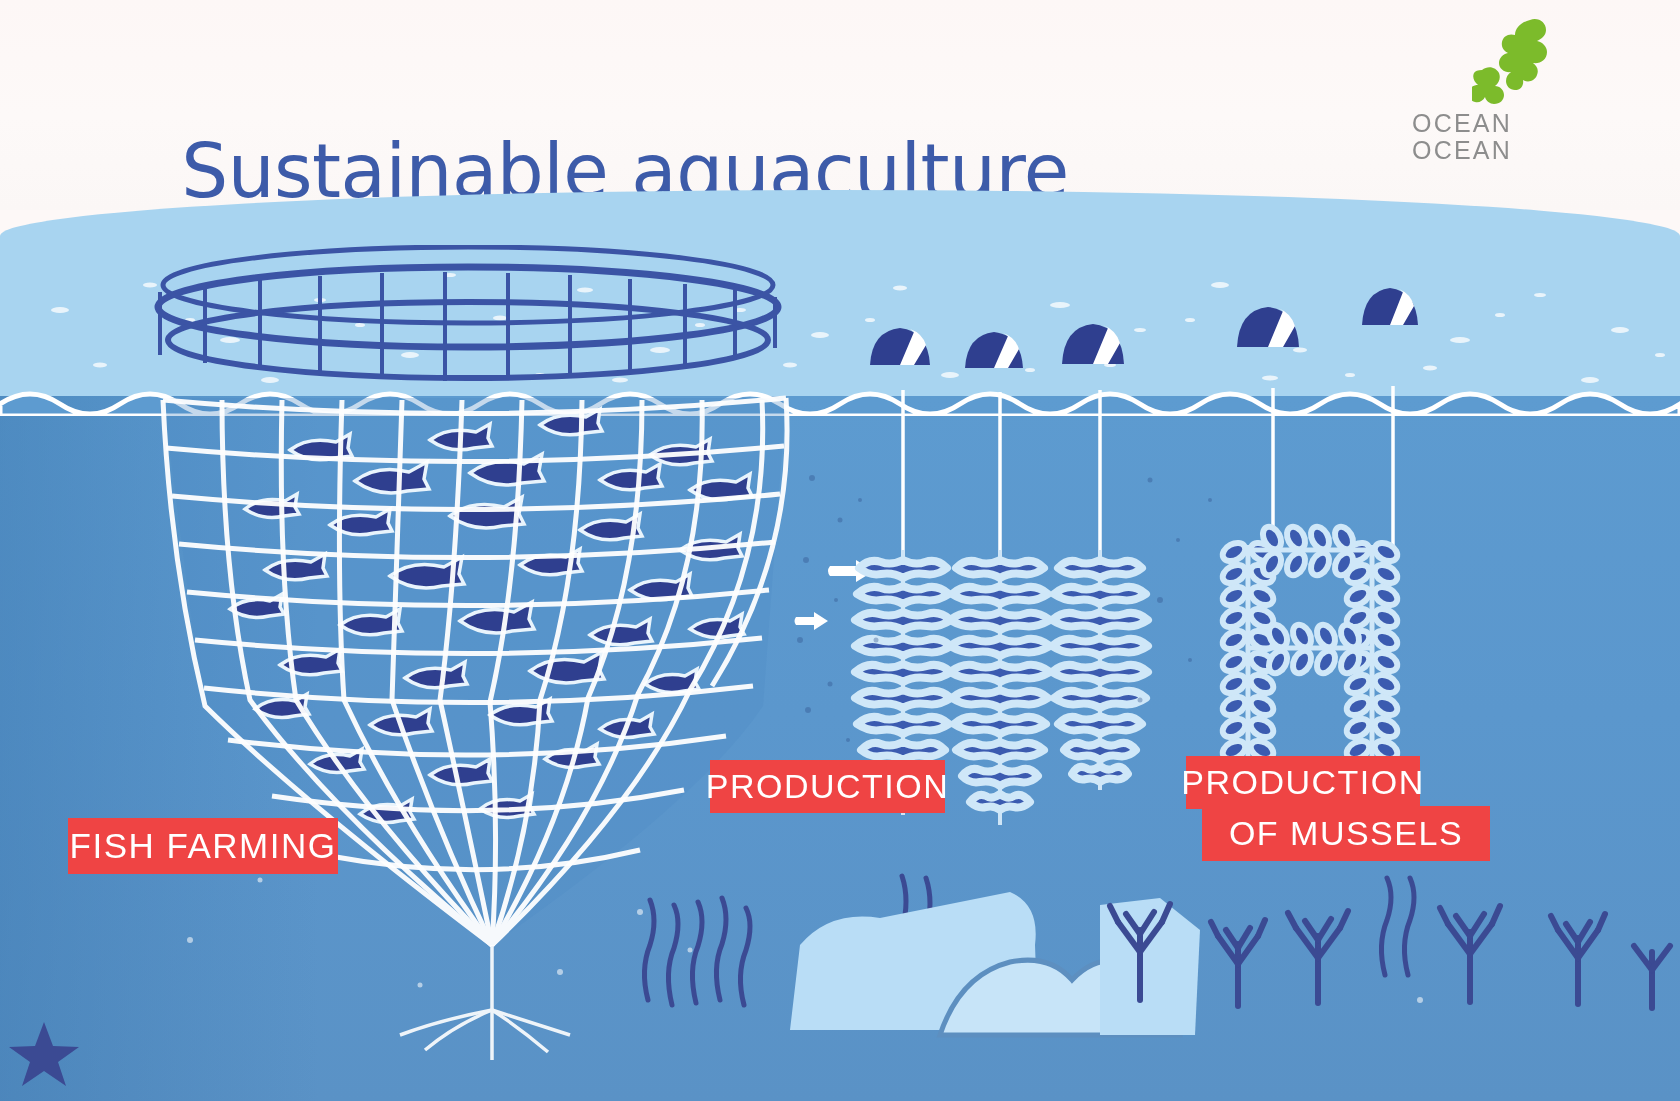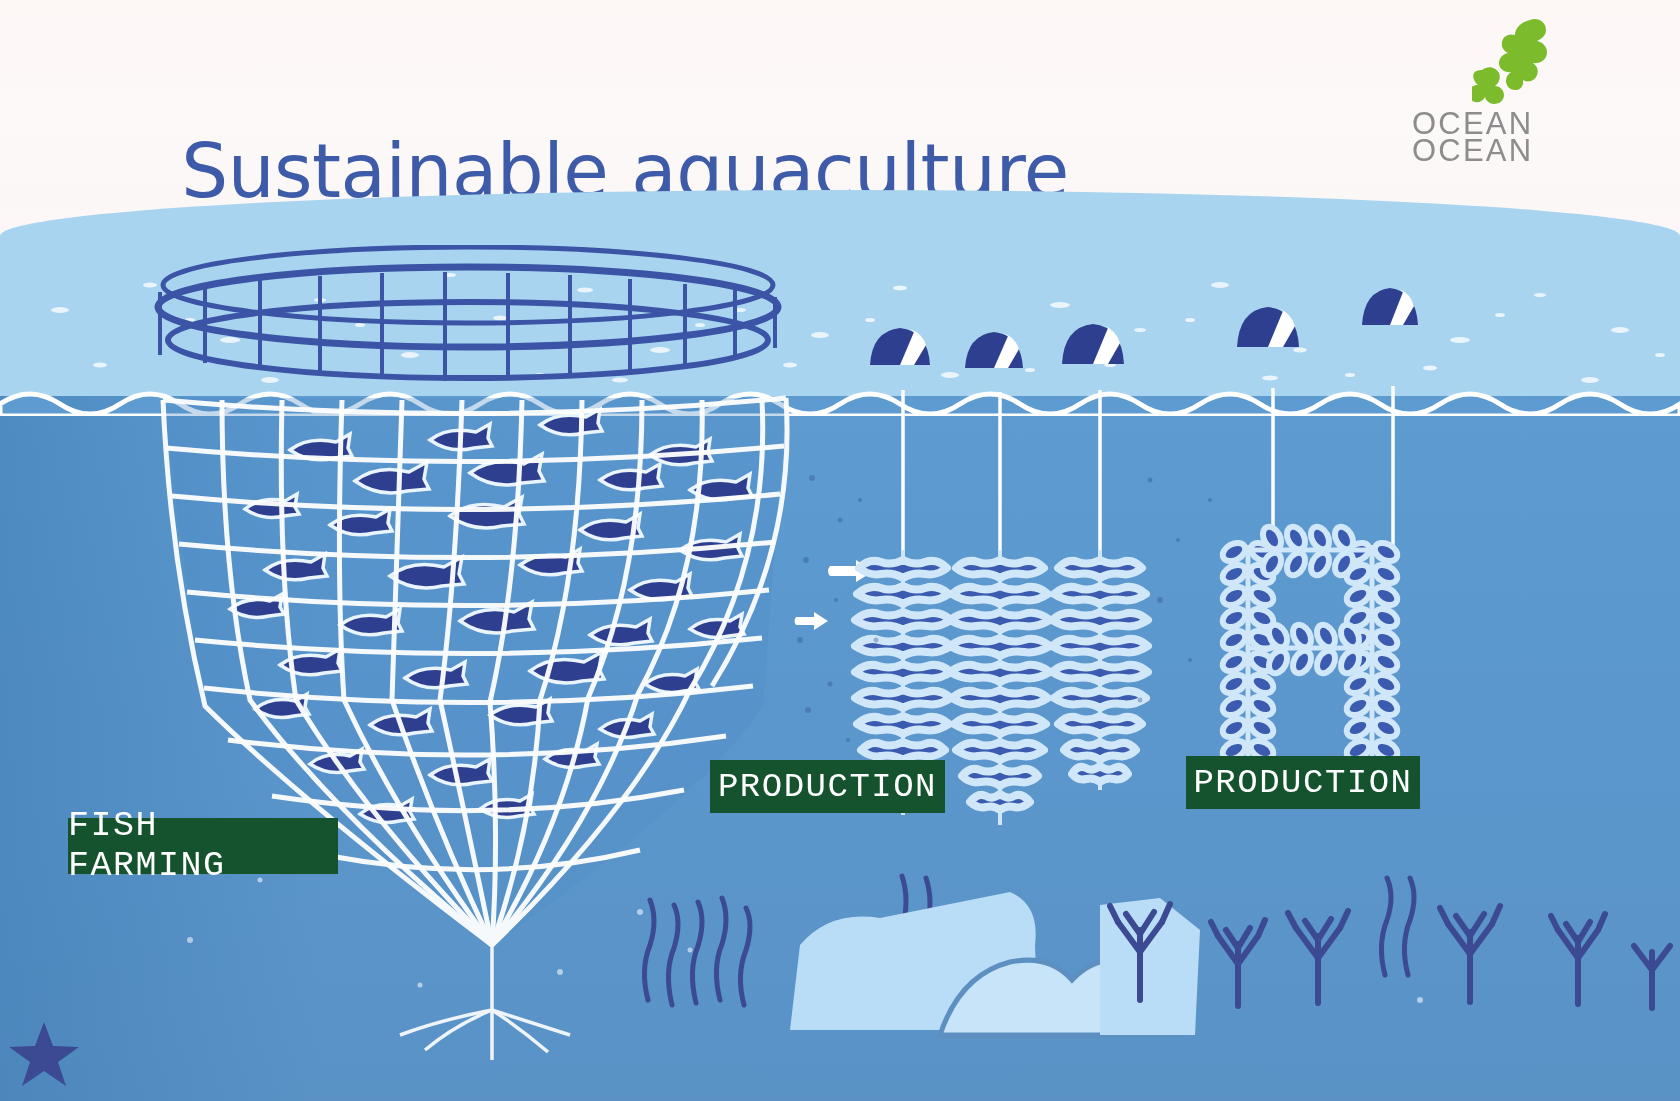--- a/index.html
+++ b/index.html
@@ -10,21 +10,21 @@
   .sky{position:absolute;left:0;top:0;width:1680px;height:210px;
        background:linear-gradient(180deg,#fdf7f6 0%,#fdf9f8 55%,#fbf7f6 100%);}
   .page-title{position:absolute;left:0;top:78px;width:1250px;text-align:center;
       font-size:74px;font-weight:400;color:#3d5ba9;letter-spacing:-0.5px;
       font-family:"DejaVu Sans", sans-serif;}
 
   
   .logo{position:absolute;left:1412px;top:18px;width:160px;height:160px;}
   .logo .mark{position:absolute;left:60px;top:0;width:96px;height:92px;}
   .logo .wordmark{position:absolute;left:0px;top:92px;width:160px;
-      color:#8d8d8d;font-size:31px;line-height:27px;letter-spacing:2.2px;
+      color:#8d8d8d;font-size:25px;line-height:27px;letter-spacing:2.2px;
       font-family:"Liberation Sans", sans-serif;font-weight:400;}
 
   
   .sea-surface{position:absolute;left:0;top:190px;width:1680px;height:215px;
       background:#a8d4f0;
       border-radius:50% 50% 0 0 / 46px 46px 0 0;}
   .surface-sparkle{position:absolute;left:0;top:190px;width:1680px;height:215px;overflow:hidden;
       border-radius:50% 50% 0 0 / 46px 46px 0 0;}
   .deep{position:absolute;left:0;top:396px;width:1680px;height:705px;
       background:linear-gradient(180deg,#5d9bd0 0%,#5b97cd 45%,#5a92c6 100%);}
@@ -32,22 +32,22 @@
       background:linear-gradient(90deg,rgba(60,120,175,.45),rgba(60,120,175,0));}
   .wave-band{position:absolute;left:0;top:382px;width:1680px;height:34px;}
 
   
   .cage{position:absolute;left:120px;top:250px;width:700px;height:760px;}
 
   
   .farm-layer{position:absolute;left:0;top:0;width:1680px;height:1101px;}
 
   
-  .label-box{position:absolute;background:#14532d;color:#ffffff;
-      font-family:Liberation Mono, monospace;
+  .label-box{position:absolute;background:#ef4444;color:#ffffff;
+      font-family:Liberation Sans, sans-serif;
       letter-spacing:1.5px;font-weight:400;
       display:flex;align-items:center;justify-content:center;}
   .lbl-fish{left:68px;top:818px;width:270px;height:56px;font-size:35px;}
   .lbl-algae-1{left:710px;top:760px;width:235px;height:53px;font-size:34px;}
   .lbl-algae-2{left:742px;top:810px;width:320px;height:55px;font-size:34px;}
   .lbl-mus-1{left:1186px;top:756px;width:234px;height:53px;font-size:34px;}
   .lbl-mus-2{left:1202px;top:806px;width:288px;height:55px;font-size:34px;}
 </style>
 </head>
 <body>
@@ -651,14 +651,15 @@
     <g fill="#3b4a93">
       <path d="M44 1022 L53 1046 L79 1047 L58 1062 L66 1086 L44 1071 L22 1086 L30 1062 L9 1047 L35 1046 Z"></path>
     </g>
   </svg>
 
   <div class="label-box lbl-fish">FISH FARMING</div>
 
   <div class="label-box lbl-algae-1">PRODUCTION</div>
 
   <div class="label-box lbl-mus-1">PRODUCTION</div>
+  <div class="label-box lbl-mus-2">OF MUSSELS</div>
 
 </div>
 
 </body></html>

